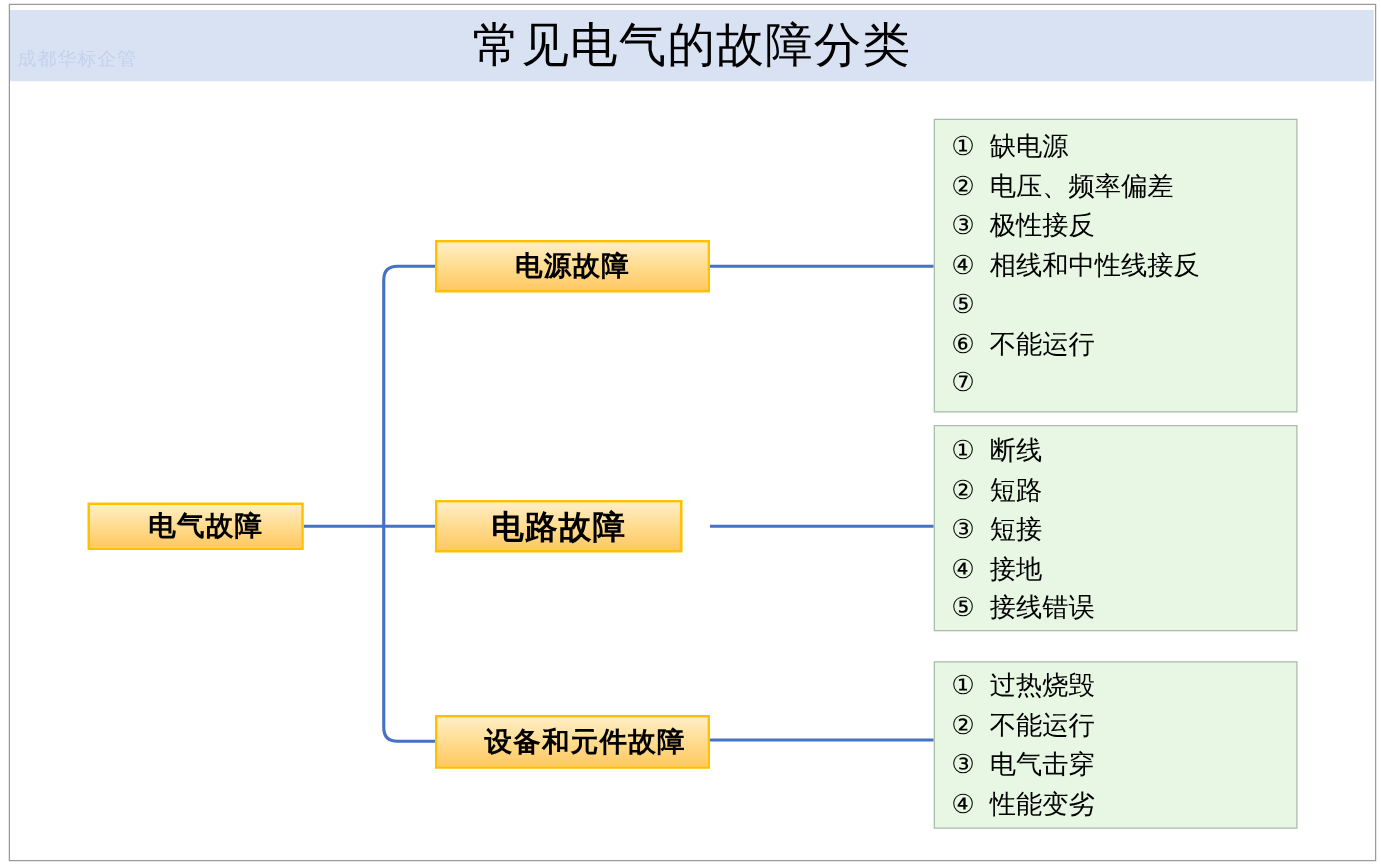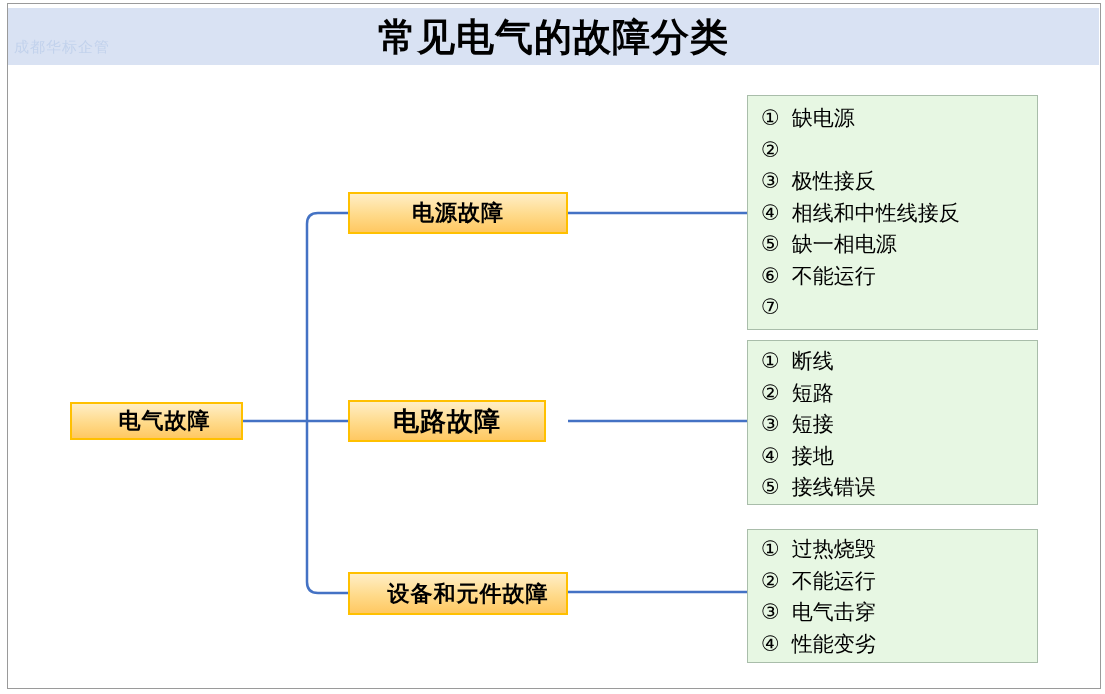--- a/index.html
+++ b/index.html
@@ -1,20 +1,20 @@
 <!DOCTYPE html>
 <html><head>
 <meta charset="utf-8">
 <style>
   html,body{margin:0;padding:0;background:#fff;}
   body{font-family:"Liberation Sans","DejaVu Sans",sans-serif;}
   .stage{position:relative;width:1105px;height:694px;background:#ffffff;overflow:hidden;}
   .frame{position:absolute;left:7px;top:3px;width:1092px;height:684px;border:1px solid #9a9a9a;background:#ffffff;}
   .header-band{position:absolute;left:8px;top:8px;width:1091px;height:57px;background:#d9e2f3;display:flex;align-items:center;justify-content:center;}
-  .title{font-size:38px;font-weight:700;color:#000;letter-spacing:1px;line-height:1;}
+  .title{font-size:38px;font-weight:400;color:#000;letter-spacing:1px;line-height:1;}
   .watermark{position:absolute;left:14px;top:38px;font-size:15px;color:#c2d2ec;letter-spacing:1px;}
   .connectors{position:absolute;left:0;top:0;width:1105px;height:694px;pointer-events:none;}
   .node{position:absolute;display:flex;align-items:center;justify-content:center;
         background:linear-gradient(180deg,#ffeec6 0%,#ffda8a 55%,#ffc862 100%);
         border:2px solid #ffc000;box-sizing:border-box;
         font-weight:bold;color:#000;letter-spacing:1px;text-align:right;}
   .node-root{left:70px;top:402px;width:173px;height:38px;font-size:22px;padding-left:16px;}
   .node-b1{left:348px;top:192px;width:220px;height:42px;font-size:22px;}
   .node-b2{left:348px;top:400px;width:198px;height:42px;font-size:26px;}
   .node-b3{left:348px;top:572px;width:220px;height:43px;font-size:22px;padding-left:20px;}
@@ -62,35 +62,35 @@
   <div class="listbox list-g1">
     <ul>
 
         <li>
           <span class="marker">①</span>
           <span>缺电源</span>
         </li>
 
         <li>
           <span class="marker">②</span>
+          <span>电压、频率偏差</span>
         </li>
 
         <li>
           <span class="marker">③</span>
           <span>极性接反</span>
         </li>
 
         <li>
           <span class="marker">④</span>
           <span>相线和中性线接反</span>
         </li>
 
         <li>
           <span class="marker">⑤</span>
-          <span>缺一相电源</span>
         </li>
 
         <li>
           <span class="marker">⑥</span>
           <span>不能运行</span>
         </li>
 
         <li>
           <span class="marker">⑦</span>
         </li>

